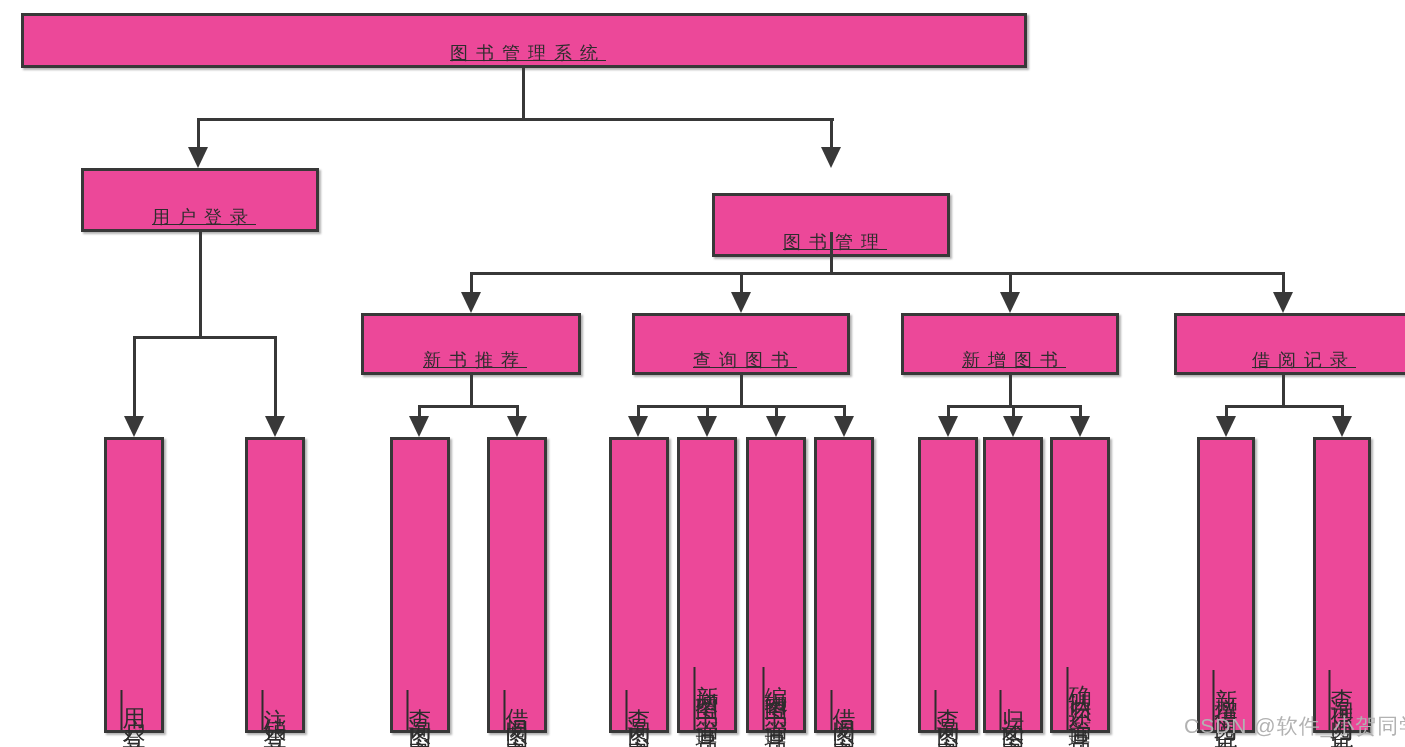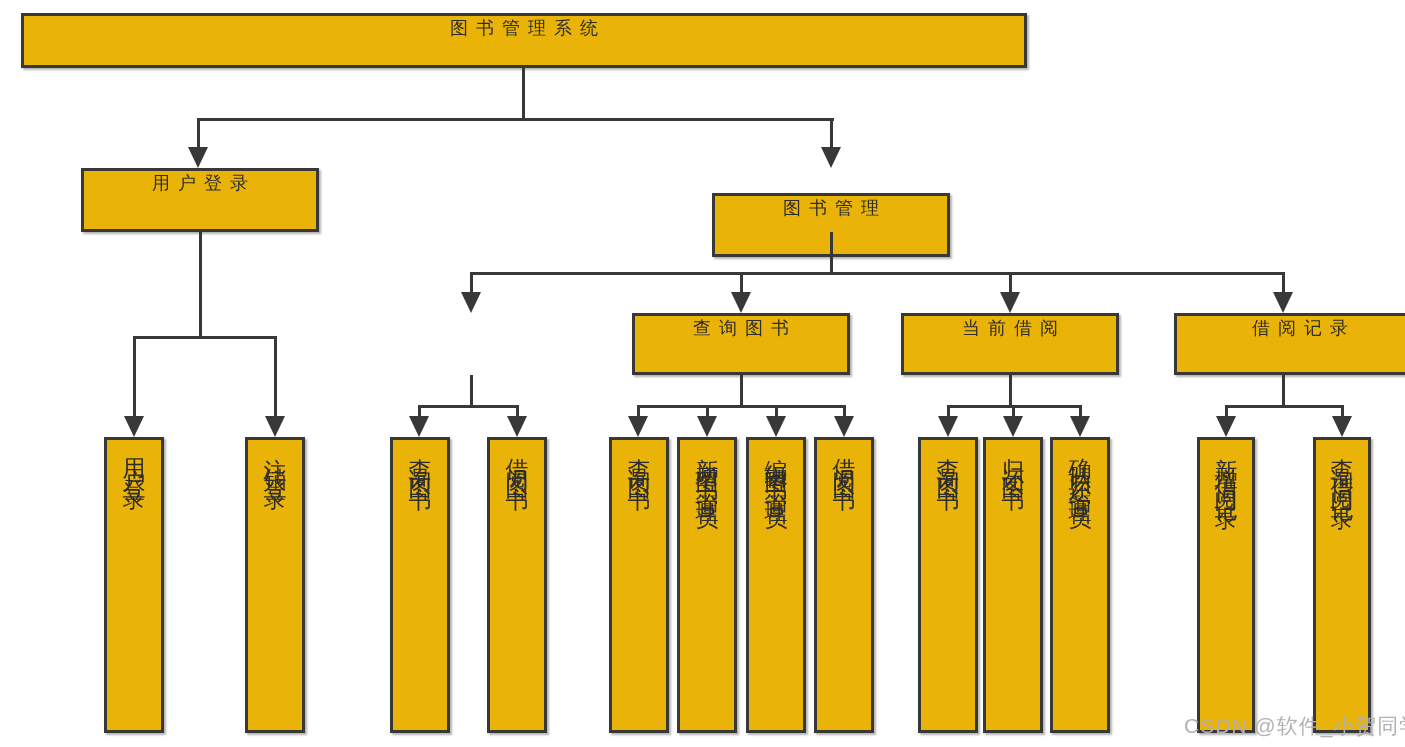--- a/index.html
+++ b/index.html
@@ -11,26 +11,27 @@
   html,body{margin:0;padding:0;background:#fff;}
   body{font-family:"Liberation Sans","DejaVu Sans",sans-serif;}
   #canvas{
     position:relative;
     width:1405px;height:747px;
     background:var(--bg);
     overflow:hidden;
   }
   .box{
     position:absolute;
-    background:#eab308;
+    background:#ec4899;
     border:3px solid var(--line);
     box-sizing:border-box;
     box-shadow:2px 2px 2px rgba(0,0,0,0.30);
-    display:flex;align-items:flex-start;justify-content:center;
+    display:flex;align-items:flex-end;justify-content:center;
     color:var(--text);
+    text-decoration:underline;
   }
   .hlabel{
     font-size:18px;
     letter-spacing:8px;
     text-indent:8px;
     white-space:nowrap;
     color:var(--text);
   }
   .vlabel{
     writing-mode:vertical-rl;
@@ -90,25 +91,28 @@
   <div class="varrow" style="left:124px;top:336px;height:101px;"></div>
   <div class="varrow" style="left:265px;top:336px;height:101px;"></div>
 
   <div class="vline" style="left:830px;top:232px;height:40px;"></div>
   <div class="hline" style="left:470px;top:272px;width:815px;"></div>
   <div class="varrow" style="left:461px;top:272px;height:41px;"></div>
   <div class="varrow" style="left:731px;top:272px;height:41px;"></div>
   <div class="varrow" style="left:1000px;top:272px;height:41px;"></div>
   <div class="varrow" style="left:1273px;top:272px;height:41px;"></div>
 
+  <div class="box" style="left:361px;top:313px;width:220px;height:62px;">
+    <span class="hlabel">新书推荐</span>
+  </div>
   <div class="box" style="left:632px;top:313px;width:218px;height:62px;">
     <span class="hlabel">查询图书</span>
   </div>
   <div class="box" style="left:901px;top:313px;width:218px;height:62px;">
-    <span class="hlabel">当前借阅</span>
+    <span class="hlabel">新增图书</span>
   </div>
   <div class="box" style="left:1174px;top:313px;width:252px;height:62px;">
     <span class="hlabel">借阅记录</span>
   </div>
 
   <div class="vline" style="left:470px;top:375px;height:30px;"></div>
   <div class="hline" style="left:418px;top:405px;width:101px;"></div>
   <div class="varrow" style="left:409px;top:405px;height:32px;"></div>
   <div class="varrow" style="left:507px;top:405px;height:32px;"></div>
 

